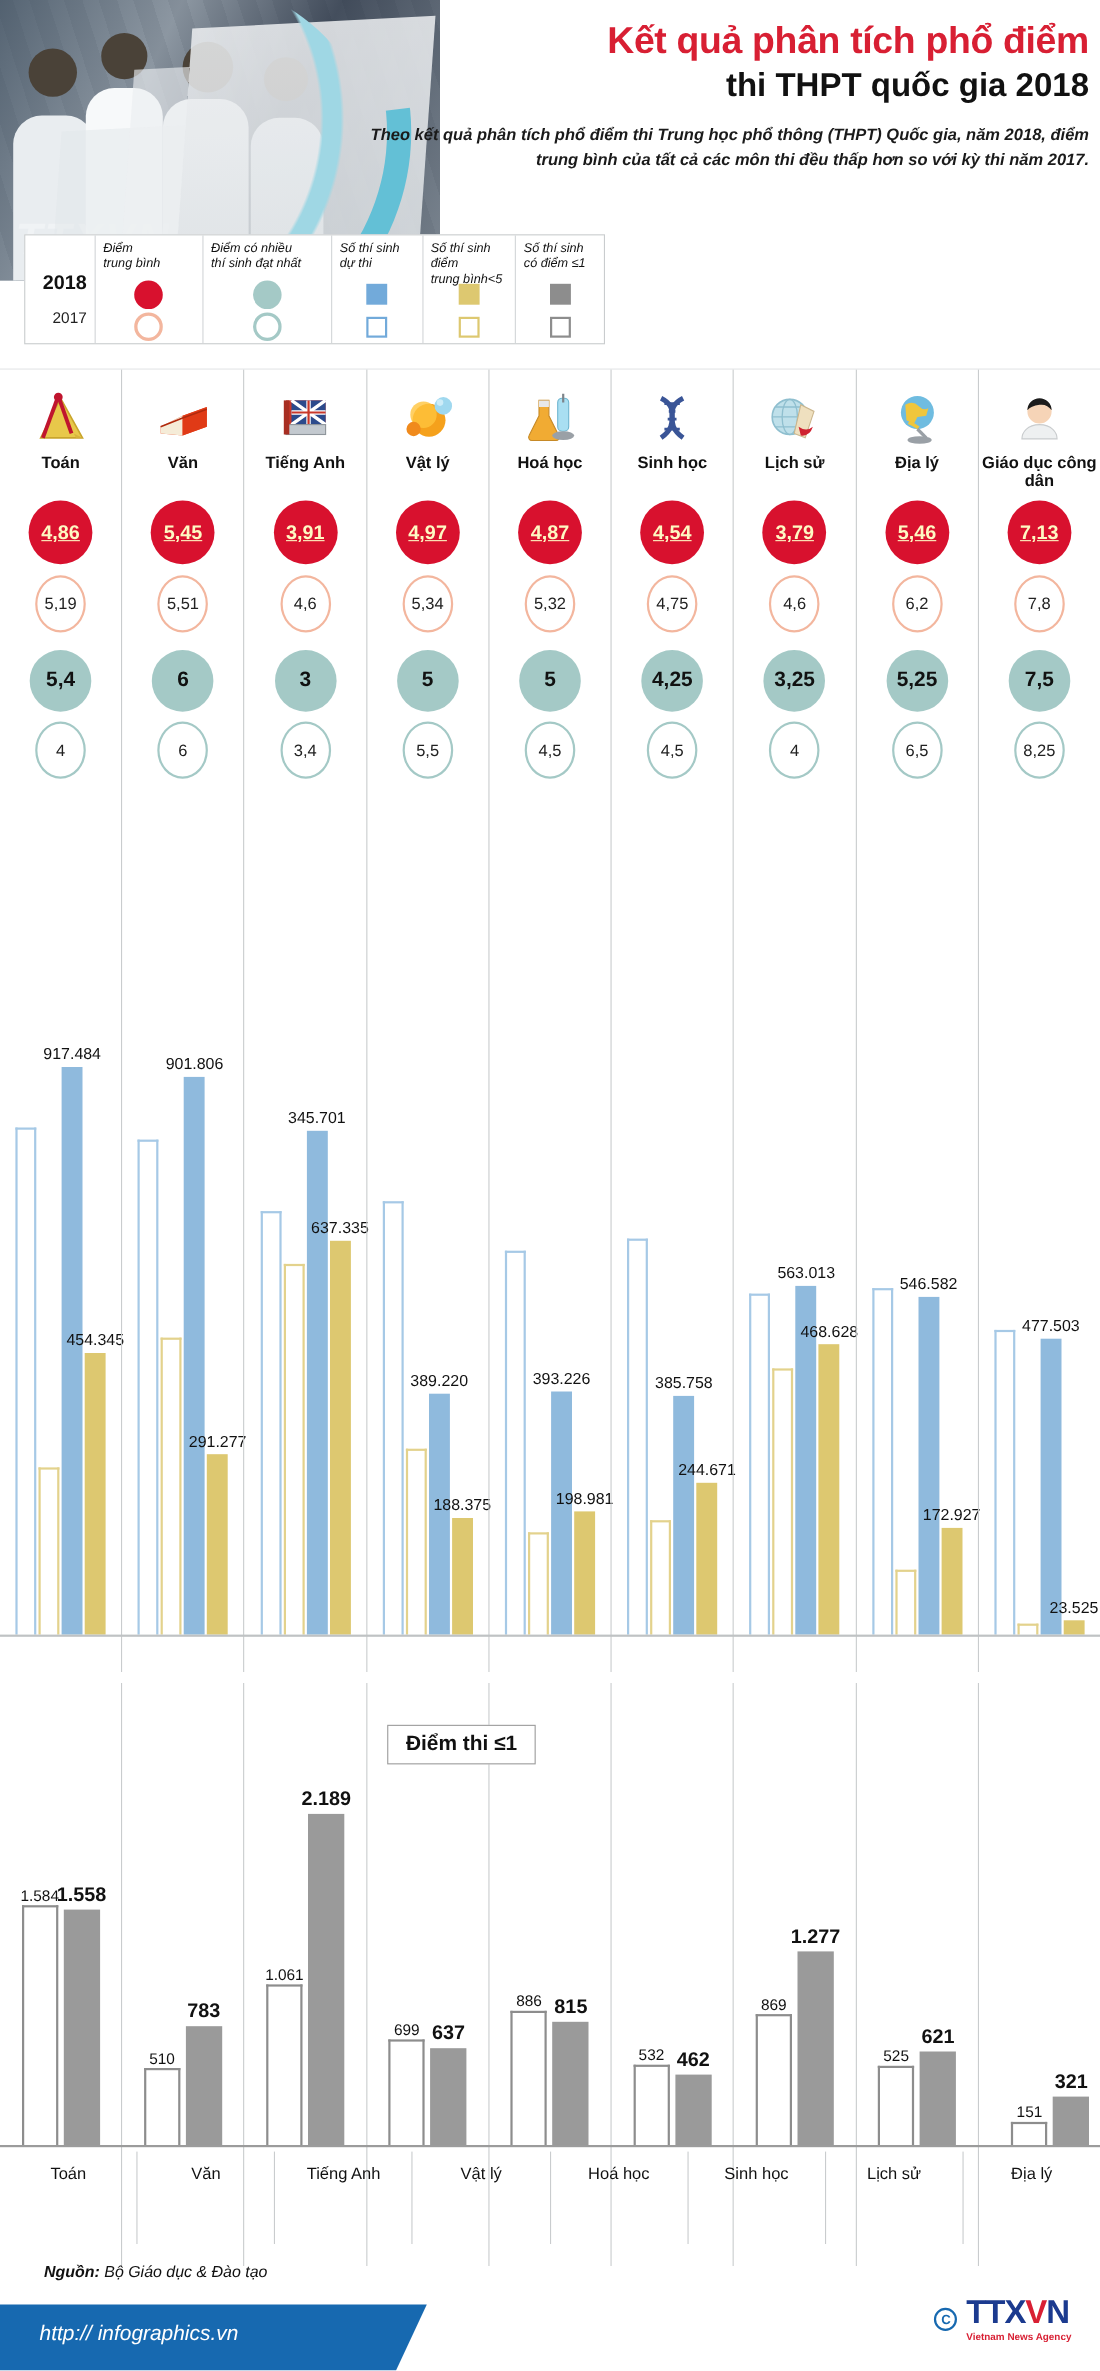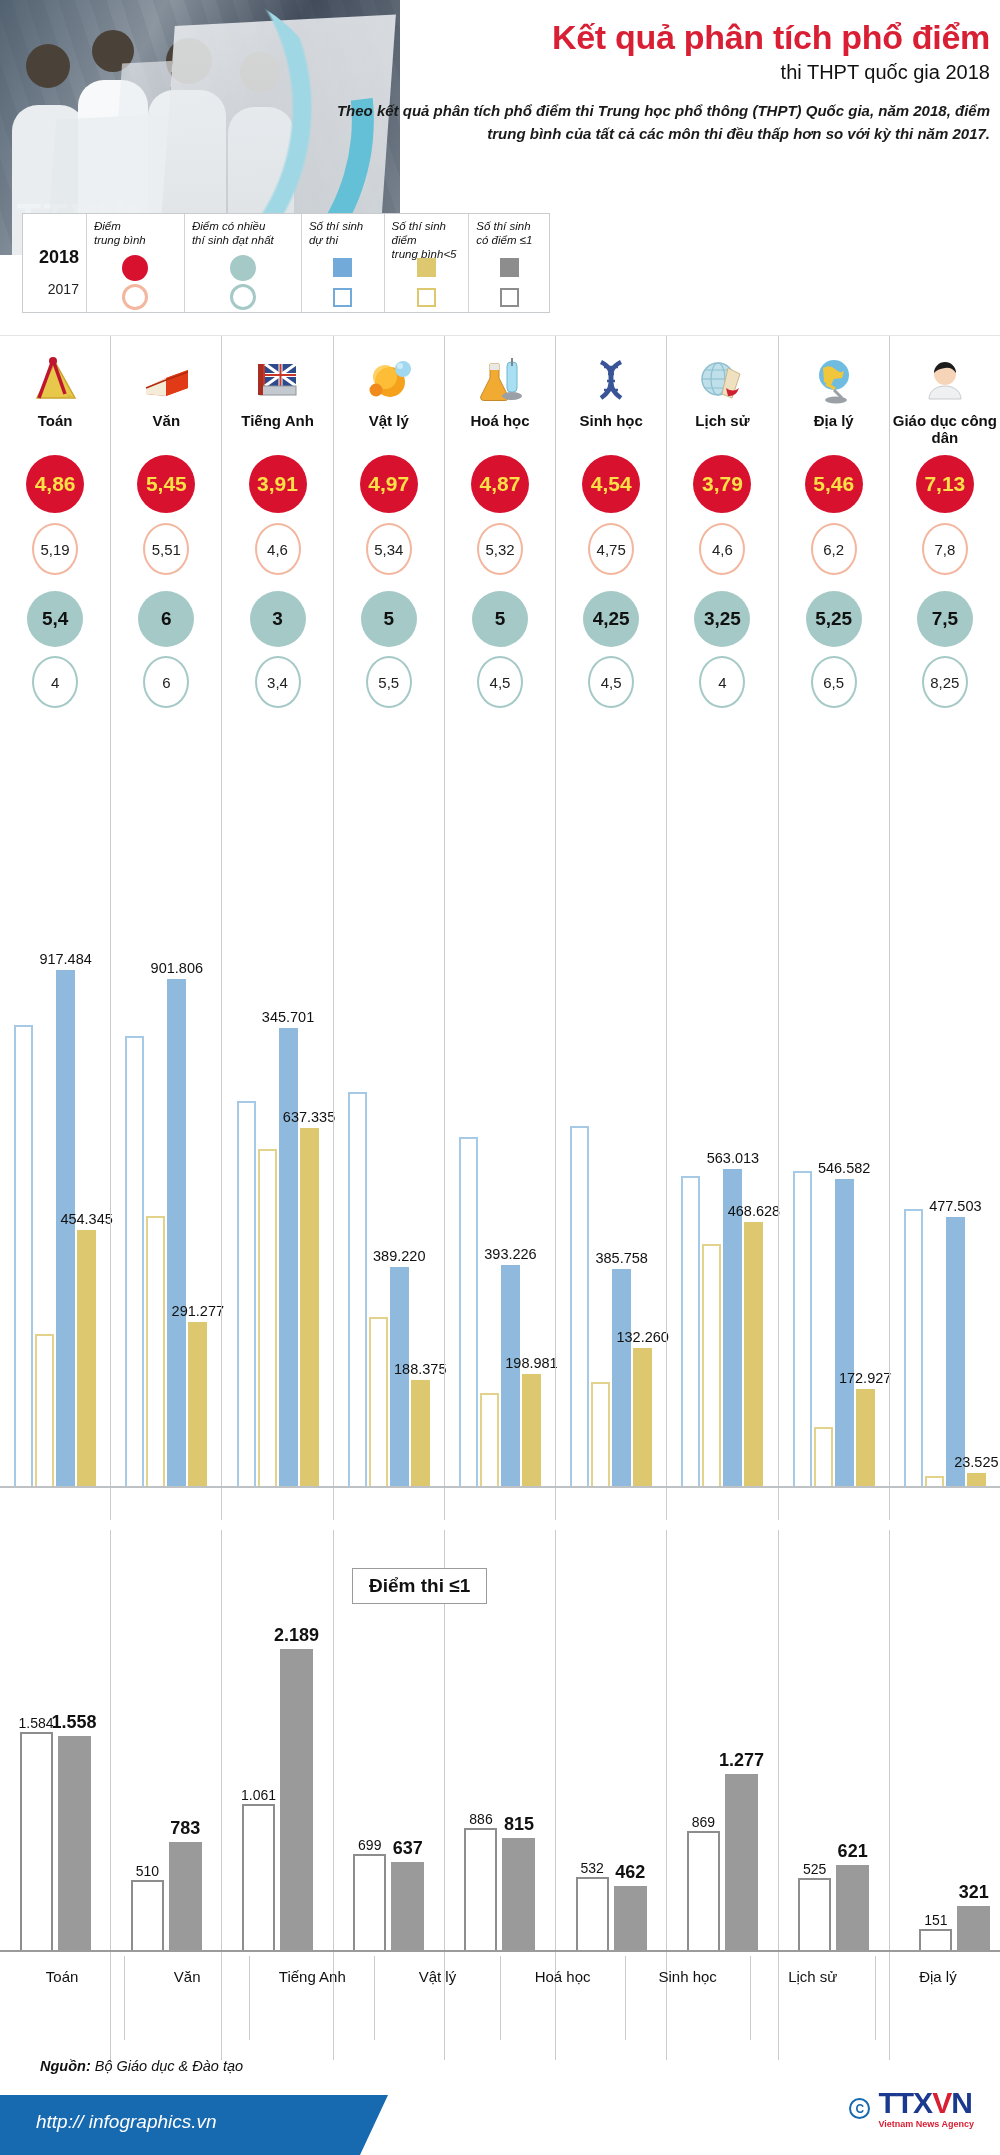--- a/index.html
+++ b/index.html
@@ -50,21 +50,21 @@
     border-radius:50%; border:22px solid #63c0d6; border-color:#63c0d6 transparent transparent transparent;
     transform:rotate(128deg);
   }
   .swoosh2{
     position:absolute; left:-10px; top:-20px; width:350px; height:320px;
     border-radius:50%;
     background:radial-gradient(circle at 30% 40%, rgba(255,255,255,0) 63%, #9fd7e4 64%, #9fd7e4 69%, rgba(255,255,255,0) 70%);
   }
   .title-wrap{ position:absolute; left:300px; top:18px; width:690px; text-align:right; }
   .title-1{ font-size:34px; font-weight:bold; color:#d81f33; line-height:1.15; letter-spacing:-.3px;}
-  .title-2{ font-size:20px; font-weight:normal; color:#111; line-height:1.2; margin-top:3px;}
+  .title-2{ font-size:30px; font-weight:bold; color:#111; line-height:1.2; margin-top:3px;}
   .subtitle{
     margin-top:16px; font-size:15px; font-style:italic; font-weight:bold;
     color:#1a1a1a; line-height:1.5; text-align:right;
   }
 
   
   .legend{
     position:absolute; left:22px; top:213px; width:528px; height:100px;
     border:1px solid #c9ccce; background:#fff; display:flex;
   }
@@ -101,23 +101,23 @@
     flex:1; position:relative; display:flex; flex-direction:column;
     align-items:center; border-left:1px solid #c9ccce;
   }
   .subj:first-child{ border-left:none; }
   .icon-box{ height:72px; display:flex; align-items:flex-end; justify-content:center; padding-bottom:2px;}
   .subj-name{
     font-size:15px; font-weight:bold; color:#111; text-align:center;
     line-height:1.12; margin-top:5px; height:40px;
   }
   .val-red{
-    width:58px; height:58px; border-radius:50%; background:#d8112e; color:#fde047;
+    width:58px; height:58px; border-radius:50%; background:#d8112e; color:#fef9c3;
     display:flex; align-items:center; justify-content:center;
-    font-size:21px; font-weight:bold; margin-top:2px;
+    font-size:18px; font-weight:bold; margin-top:2px;text-decoration:underline;
   }
   .val-redo{
     width:46px; height:52px; border-radius:50%; background:#fff; border:2px solid #f3b69e;
     display:flex; align-items:center; justify-content:center;
     font-size:15px; color:#222; margin-top:10px;
   }
   .val-teal{
     width:56px; height:56px; border-radius:50%; background:#a4c9c6; color:#111;
     display:flex; align-items:center; justify-content:center;
     font-size:19px; font-weight:bold; margin-top:16px;
@@ -505,21 +505,21 @@
           <span class="bl">198.981</span>
         </div>
       </div>
       <div class="grp">
         <div class="bar b-blueo" style="height: 360px;"></div>
         <div class="bar b-yelo" style="height: 104.062px;"></div>
         <div class="bar b-blue" style="height: 216.989px;">
           <span class="bl">385.758</span>
         </div>
         <div class="bar b-yel" style="height: 137.627px;">
-          <span class="bl">132.260</span>
+          <span class="bl">244.671</span>
         </div>
       </div>
       <div class="grp">
         <div class="bar b-blueo" style="height: 310.5px;"></div>
         <div class="bar b-yelo" style="height: 241.875px;"></div>
         <div class="bar b-blue" style="height: 316.695px;">
           <span class="bl">563.013</span>
         </div>
         <div class="bar b-yel" style="height: 263.603px;">
           <span class="bl">468.628</span>

